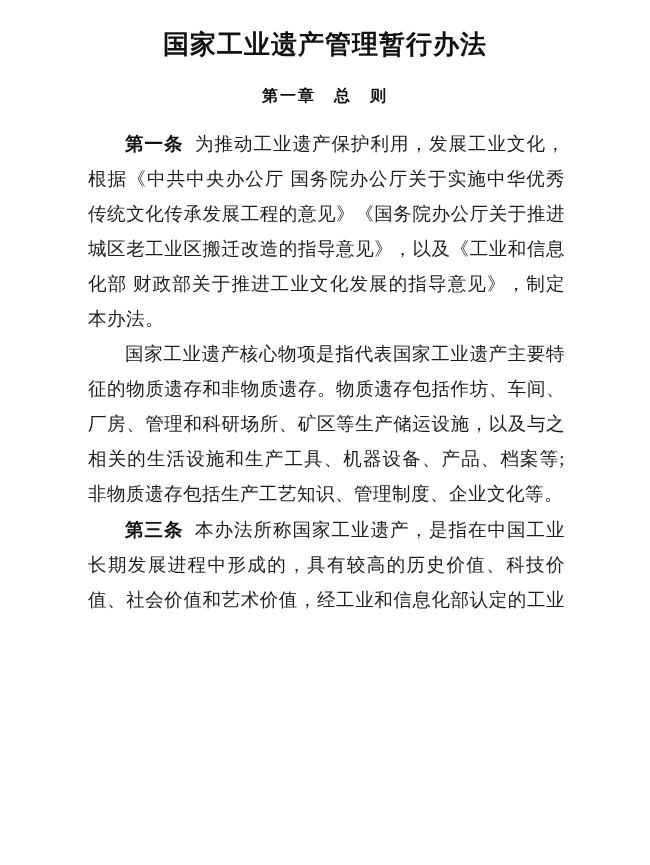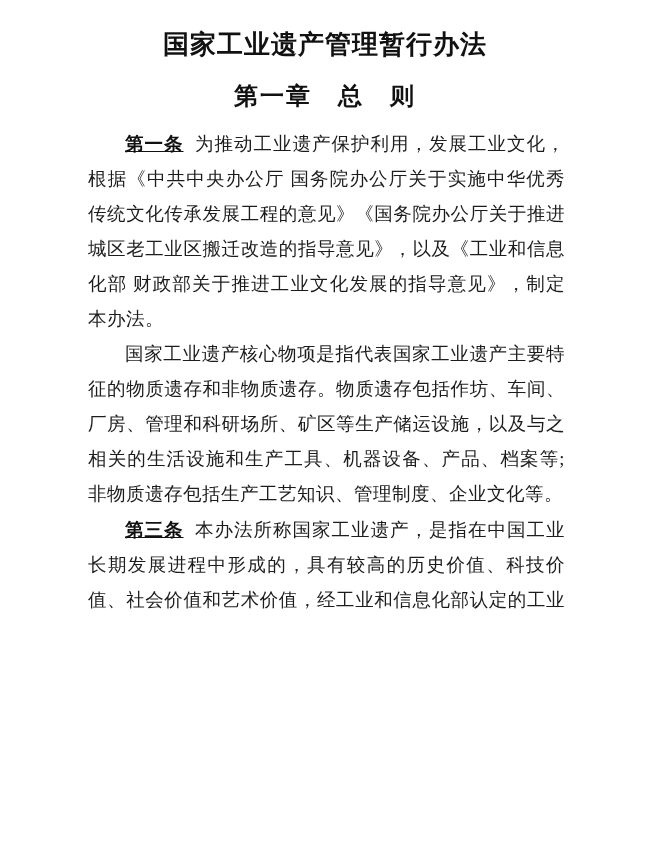--- a/index.html
+++ b/index.html
@@ -25,21 +25,21 @@
     font-size: 26px;
     line-height: 28px;
     letter-spacing: 1px;
     color: #111111;
   }
   .chapter-heading {
     margin: 27px 0 0 0;
     text-align: center;
     font-family: "Liberation Sans", "DejaVu Sans", sans-serif;
     font-weight: 700;
-    font-size: 24px;
+    font-size: 16px;
     line-height: 21px;
     letter-spacing: 2px;
     color: #111111;
   }
   .doc-body {
     margin: 20px 85px 0 88px;
     font-size: 18.5px;
     line-height: 35px;
     letter-spacing: 0.5px;
     text-align: justify;
@@ -48,21 +48,20 @@
   .doc-body p {
     margin: 0;
     padding: 0;
     text-indent: 2em;
   }
   .article-label {
     font-family: "Liberation Sans", "DejaVu Sans", sans-serif;
     font-weight: 700;
     color: #111111;
     margin-right: 0.62em;
-    text-decoration: underline;
   }
   .article-label:empty {
     display: none;
     margin: 0;
   }
   .page-number {
     position: absolute;
     left: 0;
     top: 831px;
     width: 100%;

